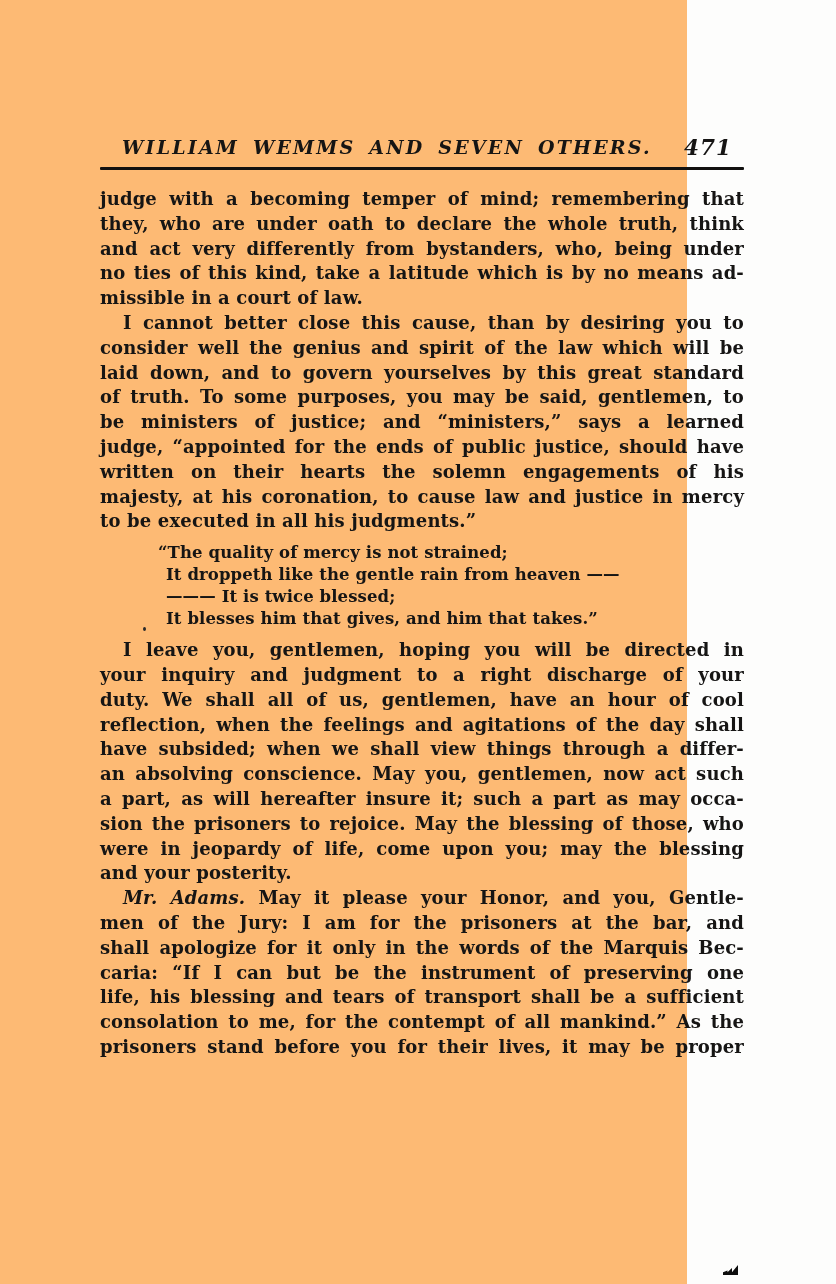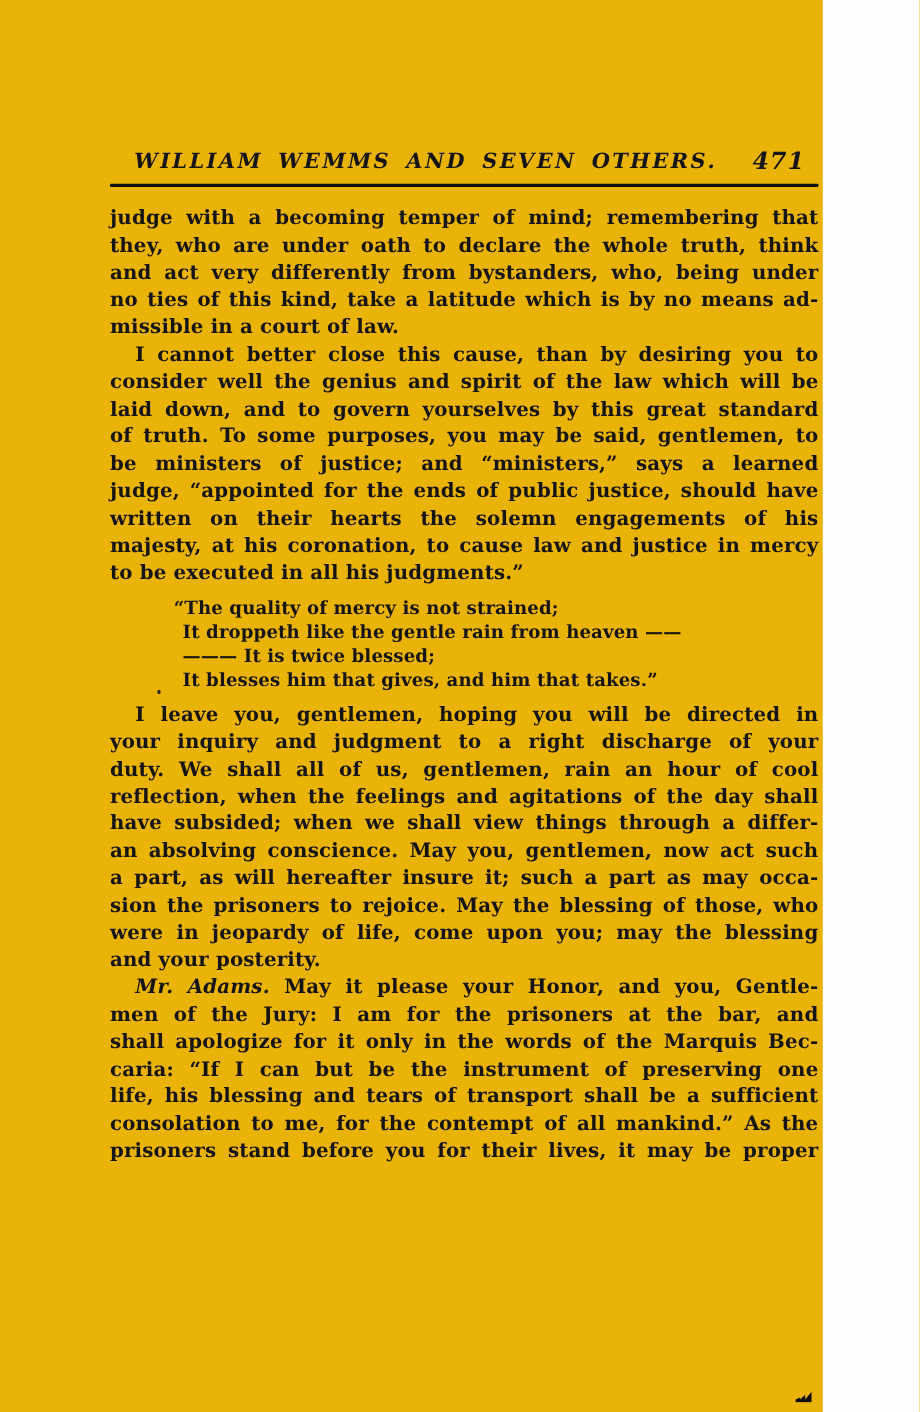--- a/index.html
+++ b/index.html
@@ -5,22 +5,22 @@
   html, body { margin: 0; padding: 0; }
   body {
     width: 836px; height: 1284px;
     background: #fdfdfc;
     font-family: "DejaVu Serif", serif;
     color: #161514;
     overflow: hidden;
   }
   #page {
     position: relative;
-    width: 748px; height: 1284px;
-    background: #eab308;
+    width: 687px; height: 1284px;
+    background: #fdba74;
   }
   
   #runhead {
     position: absolute;
     left: 100px; top: 136px; width: 644px; height: 30px;
   }
   #runhead-title {
     position: absolute;
     left: 0; right: 70px; top: 0;
     text-align: center;
@@ -126,21 +126,21 @@
     <div class="poem">
       <div class="pline hangquote">“The quality of mercy is not strained;</div>
       <div class="pline">It droppeth like the gentle rain from heaven ——</div>
       <div class="pline">——— It is twice blessed;</div>
       <div class="pline">It blesses him that gives, and him that takes.”</div>
     </div>
 
     <div>
       <div class="bline jline indent">I leave you, gentlemen, hoping you will be directed in</div>
       <div class="bline jline">your inquiry and judgment to a right discharge of your</div>
-      <div class="bline jline">duty. We shall all of us, gentlemen, rain an hour of cool</div>
+      <div class="bline jline">duty. We shall all of us, gentlemen, have an hour of cool</div>
       <div class="bline jline">reflection, when the feelings and agitations of the day shall</div>
       <div class="bline jline">have subsided; when we shall view things through a differ-</div>
       <div class="bline jline">an absolving conscience. May you, gentlemen, now act such</div>
       <div class="bline jline">a part, as will hereafter insure it; such a part as may occa-</div>
       <div class="bline jline">sion the prisoners to rejoice. May the blessing of those, who</div>
       <div class="bline jline">were in jeopardy of life, come upon you; may the blessing</div>
       <div class="bline">and your posterity.</div>
     </div>
 
     <div>

